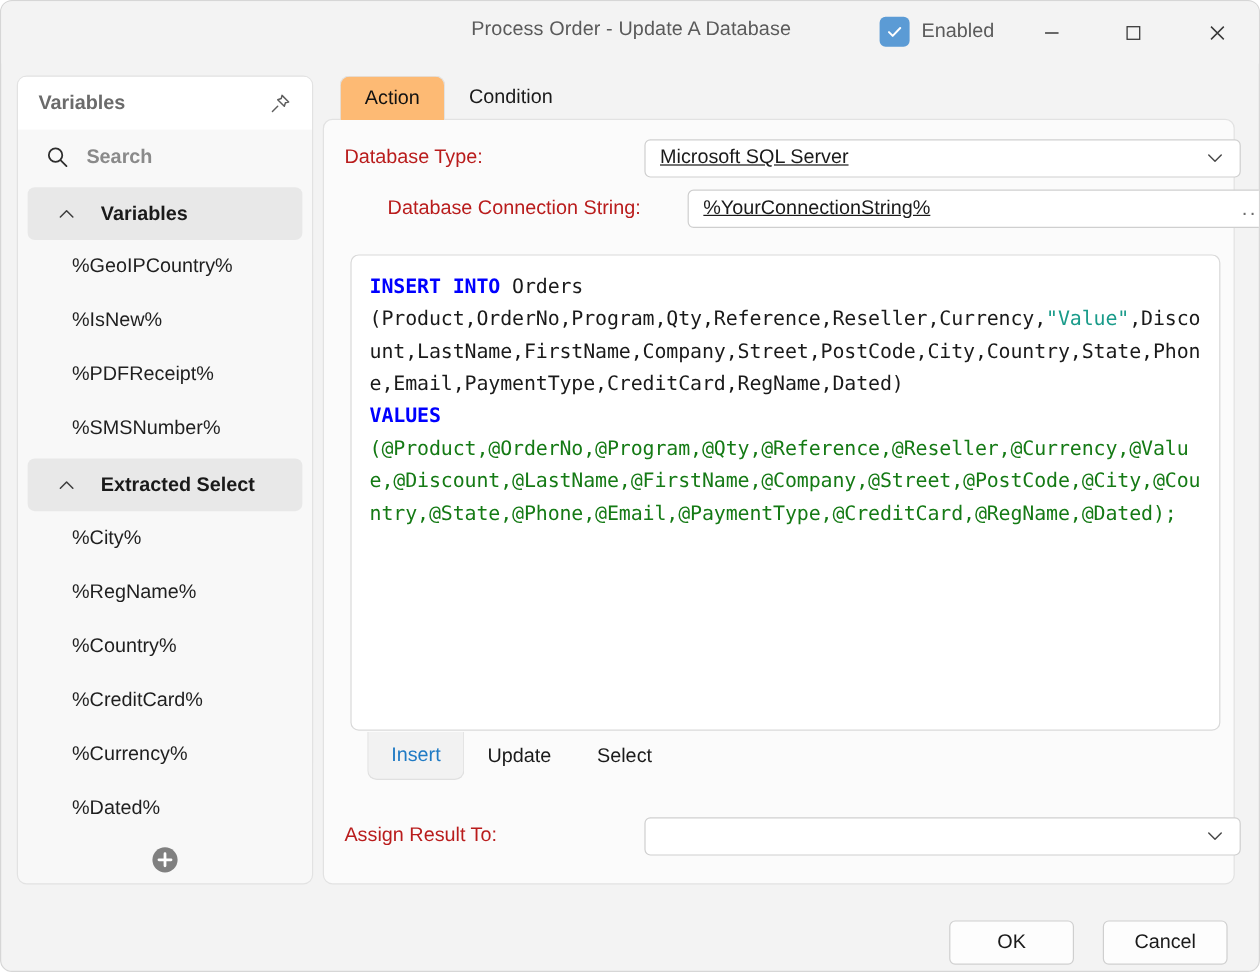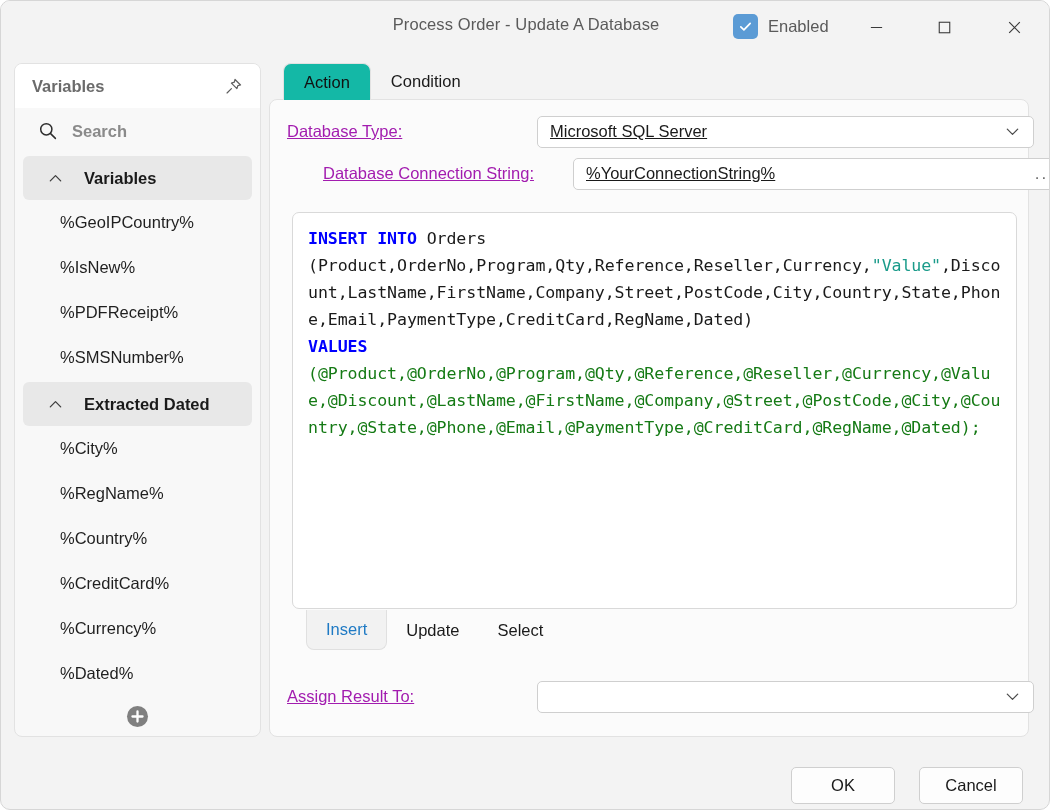--- a/index.html
+++ b/index.html
@@ -125,40 +125,40 @@
     z-index: 3;
   }
   .tab-top {
     height: 37px;
     padding: 0 20px;
     display: flex; align-items: center;
     font-size: 16.5px; color: #1a1a1a;
     border-radius: 8px 8px 0 0;
   }
   .tab-top.active {
-    background: #14b8a6;
+    background: #fdba74;
     border: 1px solid #e2e2e2;
     border-bottom: none;
     color: #111;
     margin-top: 24px;
   }
 
   .panel {
     position: absolute; left: 268px; top: 98px;
     width: 760px; height: 638px;
     background: #fbfbfb;
     border: 1px solid #e2e2e2;
     border-radius: 8px;
   }
 
   .field-row {
     position: absolute;
     display: flex; align-items: center;
   }
-  .field-label { font-size: 16.5px; color: #a21caf; text-decoration: underline; }
+  .field-label { font-size: 16.5px; color: #b91c1c; }
 
   .row-dbtype { left: 17px; top: 22px; width: 730px; }
   .row-connstr { left: 17px; top: 64px; width: 730px; margin-left: 36px; }
   .row-assign { left: 17px; top: 587px; width: 730px; }
 
   .control {
     position: absolute; left: 250px;
     height: 32px;
     background: #ffffff;
     border: 1px solid #cfcfcf;
@@ -298,21 +298,21 @@
     <div class="var-item">%IsNew%</div>
     <div class="var-item">%PDFReceipt%</div>
     <div class="var-item">%SMSNumber%</div>
 
     <div class="group-header">
       <span class="chev-up">
         <svg width="17" height="17" viewBox="0 0 18 18">
           <path d="M3.5 11.5 L9 6 L14.5 11.5" stroke="#3d3d3d" stroke-width="1.35" fill="none" stroke-linecap="round" stroke-linejoin="round"></path>
         </svg>
       </span>
-      <span class="group-label">Extracted Dated</span>
+      <span class="group-label">Extracted Select</span>
     </div>
     <div class="var-item">%City%</div>
     <div class="var-item">%RegName%</div>
     <div class="var-item">%Country%</div>
     <div class="var-item">%CreditCard%</div>
     <div class="var-item">%Currency%</div>
     <div class="var-item">%Dated%</div>
 
     <div class="add-row">
       <div class="add-btn">

